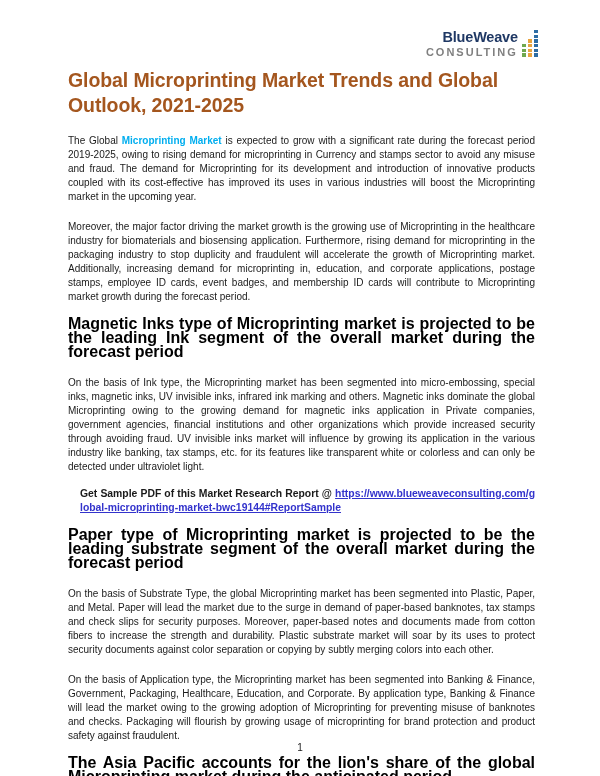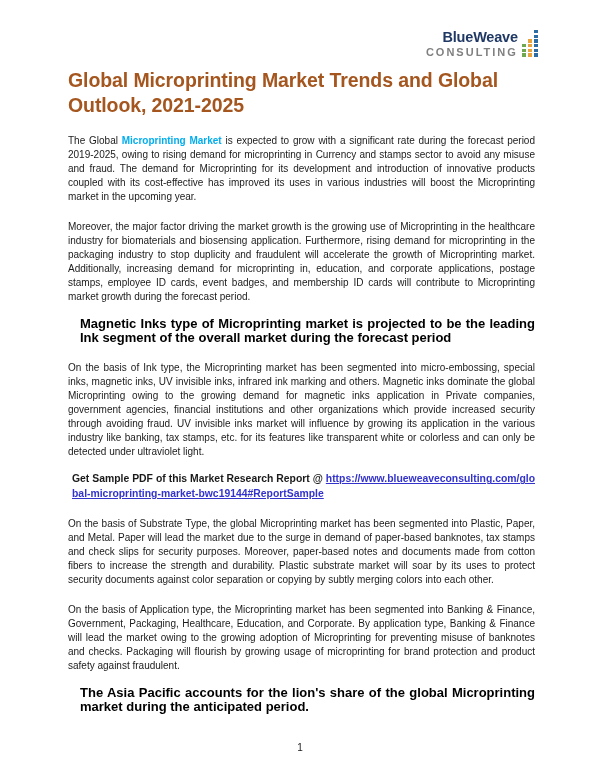--- a/index.html
+++ b/index.html
@@ -89,38 +89,38 @@
     letter-spacing: -0.1px;
   }
   p.para {
     margin: 16px 0 13px 0;
     font-size: 10px;
     line-height: 14px;
     text-align: justify;
     color: #1a1a1a;
   }
   p.heading {
-    margin: 0 0 13px 12px;
-    font-size: 13px;
+    margin: 0 0 13px 0;
+    font-size: 16px;
     line-height: 14.2px;
     text-align: justify;
     font-weight: bold;
     color: #000000;
   }
   .hl {
     color: #00AEEF;
     font-weight: bold;
   }
   .link {
     color: #3333CC;
     text-decoration: underline;
     word-break: break-all;
   }
   p.link-line {
-    margin: 0 0 13px 4px;
+    margin: 0 0 13px 12px;
     font-size: 10.4px;
     line-height: 14.2px;
     text-align: justify;
     font-weight: bold;
   }
   .page-number {
     position: absolute;
     left: 0;
     right: 0;
     top: 742px;
@@ -169,20 +169,21 @@
     <p class="para"><span>The Global </span><span class="hl">Microprinting Market</span><span> is expected to grow with a significant rate during the forecast period 2019-2025, owing to rising demand for microprinting in Currency and stamps sector to avoid any misuse and fraud. The demand for Microprinting for its development and introduction of innovative products coupled with its cost-effective has improved its uses in various industries will boost the Microprinting market in the upcoming year.</span></p>
 
     <p class="para">Moreover, the major factor driving the market growth is the growing use of Microprinting in the healthcare industry for biomaterials and biosensing application. Furthermore, rising demand for microprinting in the packaging industry to stop duplicity and fraudulent will accelerate the growth of Microprinting market. Additionally, increasing demand for microprinting in, education, and corporate applications, postage stamps, employee ID cards, event badges, and membership ID cards will contribute to Microprinting market growth during the forecast period.</p>
 
     <p class="heading">Magnetic Inks type of Microprinting market is projected to be the leading Ink segment of the overall market during the forecast period</p>
 
     <p class="para">On the basis of Ink type, the Microprinting market has been segmented into micro-embossing, special inks, magnetic inks, UV invisible inks, infrared ink marking and others. Magnetic inks dominate the global Microprinting owing to the growing demand for magnetic inks application in Private companies, government agencies, financial institutions and other organizations which provide increased security through avoiding fraud. UV invisible inks market will influence by growing its application in the various industry like banking, tax stamps, etc. for its features like transparent white or colorless and can only be detected under ultraviolet light.</p>
 
     <p class="link-line"><span>Get Sample PDF of this Market Research Report @ </span><a class="link" href="#">https://www.blueweaveconsulting.com/global-microprinting-market-bwc19144#ReportSample</a></p>
 
+    <p class="heading">Paper type of Microprinting market is projected to be the leading substrate segment of the overall market during the forecast period</p>
 
     <p class="para">On the basis of Substrate Type, the global Microprinting market has been segmented into Plastic, Paper, and Metal. Paper will lead the market due to the surge in demand of paper-based banknotes, tax stamps and check slips for security purposes. Moreover, paper-based notes and documents made from cotton fibers to increase the strength and durability. Plastic substrate market will soar by its uses to protect security documents against color separation or copying by subtly merging colors into each other.</p>
 
 
     <p class="para">On the basis of Application type, the Microprinting market has been segmented into Banking &amp; Finance, Government, Packaging, Healthcare, Education, and Corporate. By application type, Banking &amp; Finance will lead the market owing to the growing adoption of Microprinting for preventing misuse of banknotes and checks. Packaging will flourish by growing usage of microprinting for brand protection and product safety against fraudulent.</p>
 
     <p class="heading">The Asia Pacific accounts for the lion's share of the global Microprinting market during the anticipated period.</p>
 
   </div>
 

